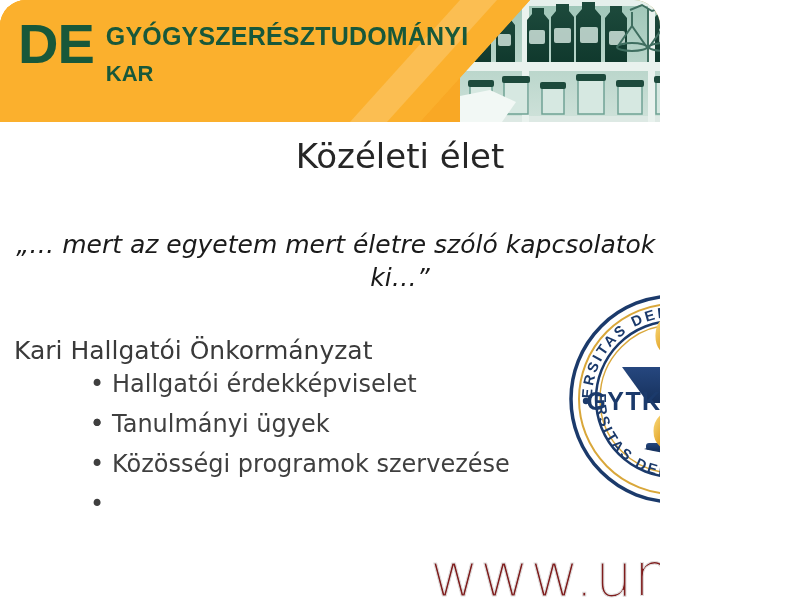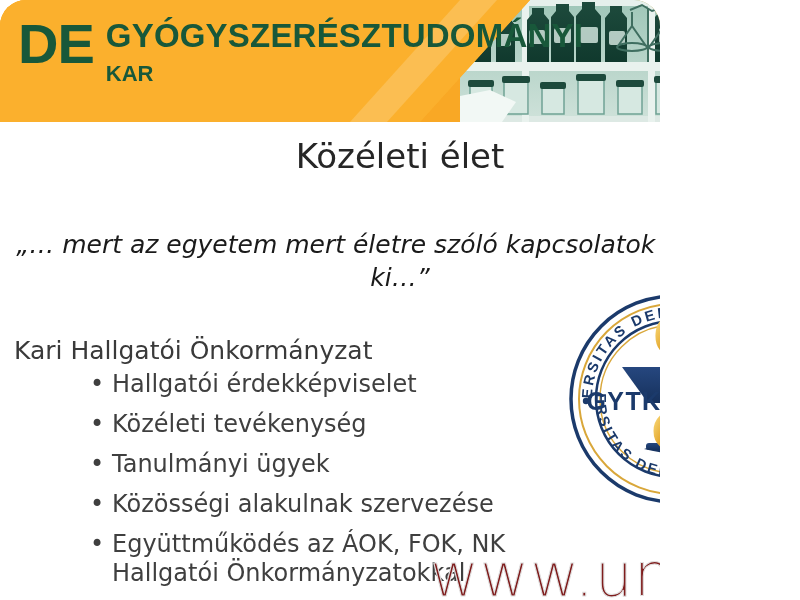--- a/index.html
+++ b/index.html
@@ -82,21 +82,21 @@
     font-family: "Liberation Sans", sans-serif;
   }
   .logo-text {
     margin-left: 12px;
     padding-top: 6px;
     color: #18583a;
     font-weight: bold;
     font-family: "Liberation Sans", sans-serif;
   }
   .logo-line1 {
-    font-size: 33px;
+    font-size: 25px;
     line-height: 28px;
     letter-spacing: 0.2px;
   }
   .logo-line2 {
     font-size: 22px;
     line-height: 26px;
     margin-top: 11px;
   }
 
   
@@ -344,33 +344,31 @@
 
   <div class="body-block">
     <div class="body-heading">Kari Hallgatói Önkormányzat</div>
     <ul class="bullet-list">
       <li>
         <span class="dot">•</span>
         <span>Hallgatói érdekképviselet</span>
       </li>
       <li>
         <span class="dot">•</span>
-        <span>Közéleti tevékenység</span>
       </li>
       <li>
         <span class="dot">•</span>
         <span>Tanulmányi ügyek</span>
       </li>
       <li>
         <span class="dot">•</span>
-        <span>Közösségi alakulnak szervezése</span>
+        <span>Közösségi programok szervezése</span>
       </li>
       <li>
         <span class="dot">•</span>
-        <span>Együttműködés az ÁOK, FOK, NK Hallgatói Önkormányzatokkal</span>
       </li>
     </ul>
   </div>
 
   <div class="seal">
     <svg viewBox="0 0 216 216" aria-hidden="true">
       <defs>
         <path id="arcTop" d="M 26 108 A 82 82 0 0 1 190 108"></path>
         <path id="arcBot" d="M 30 108 A 78 78 0 0 0 186 108"></path>
         <linearGradient id="goldg" x1="0" y1="0" x2="1" y2="1">

